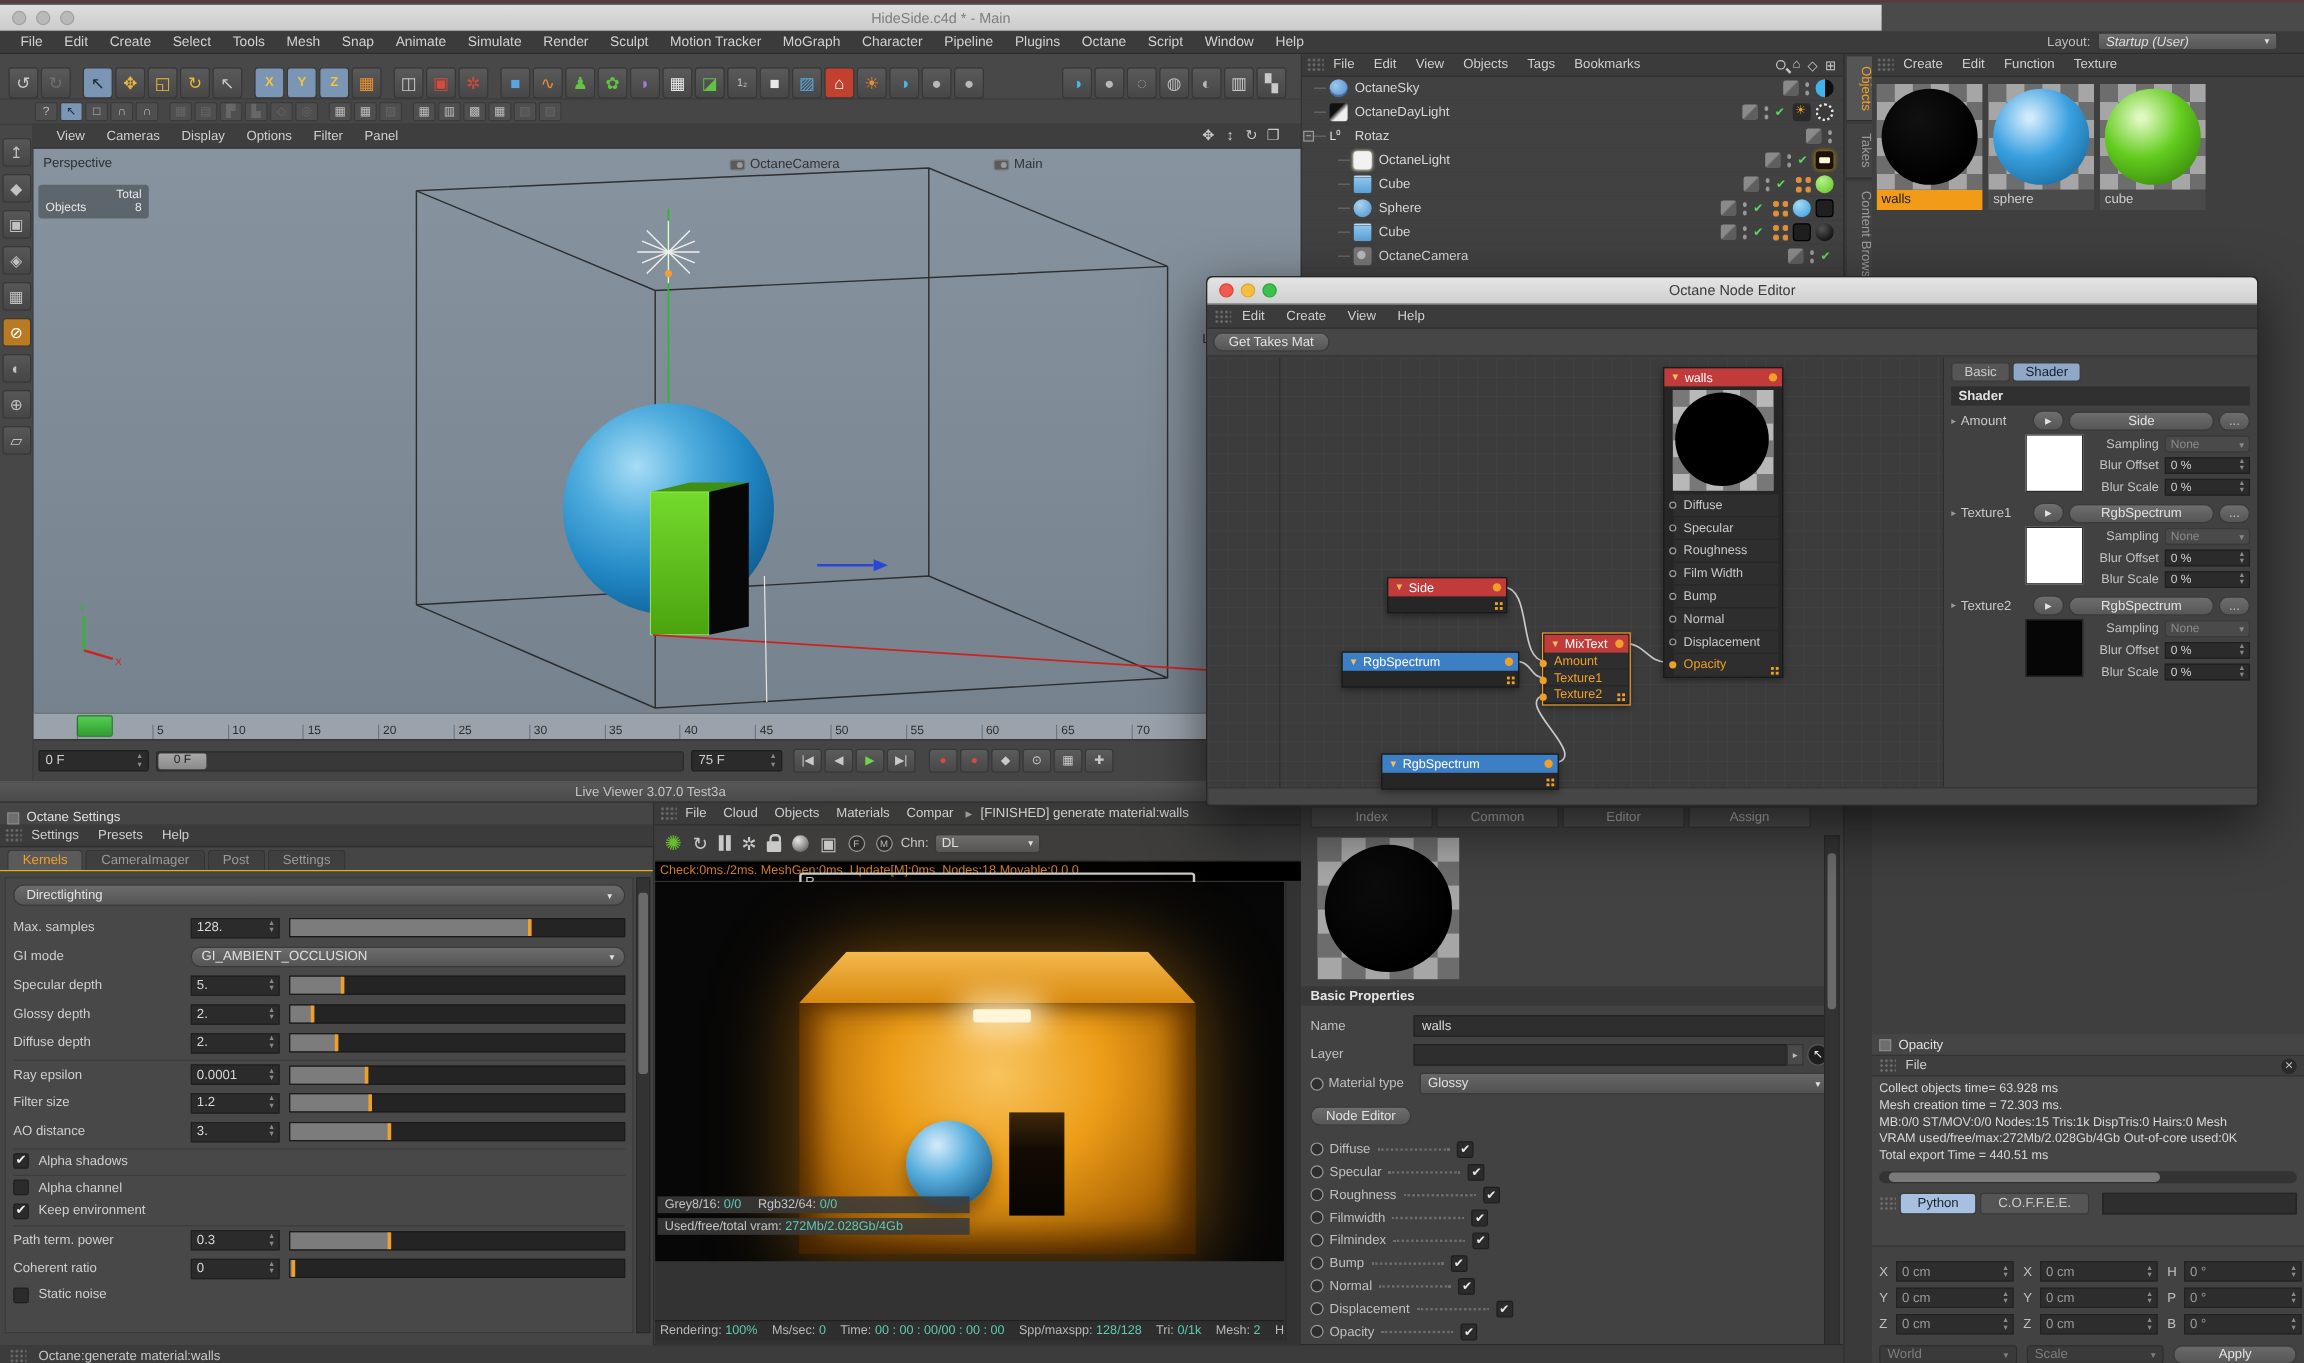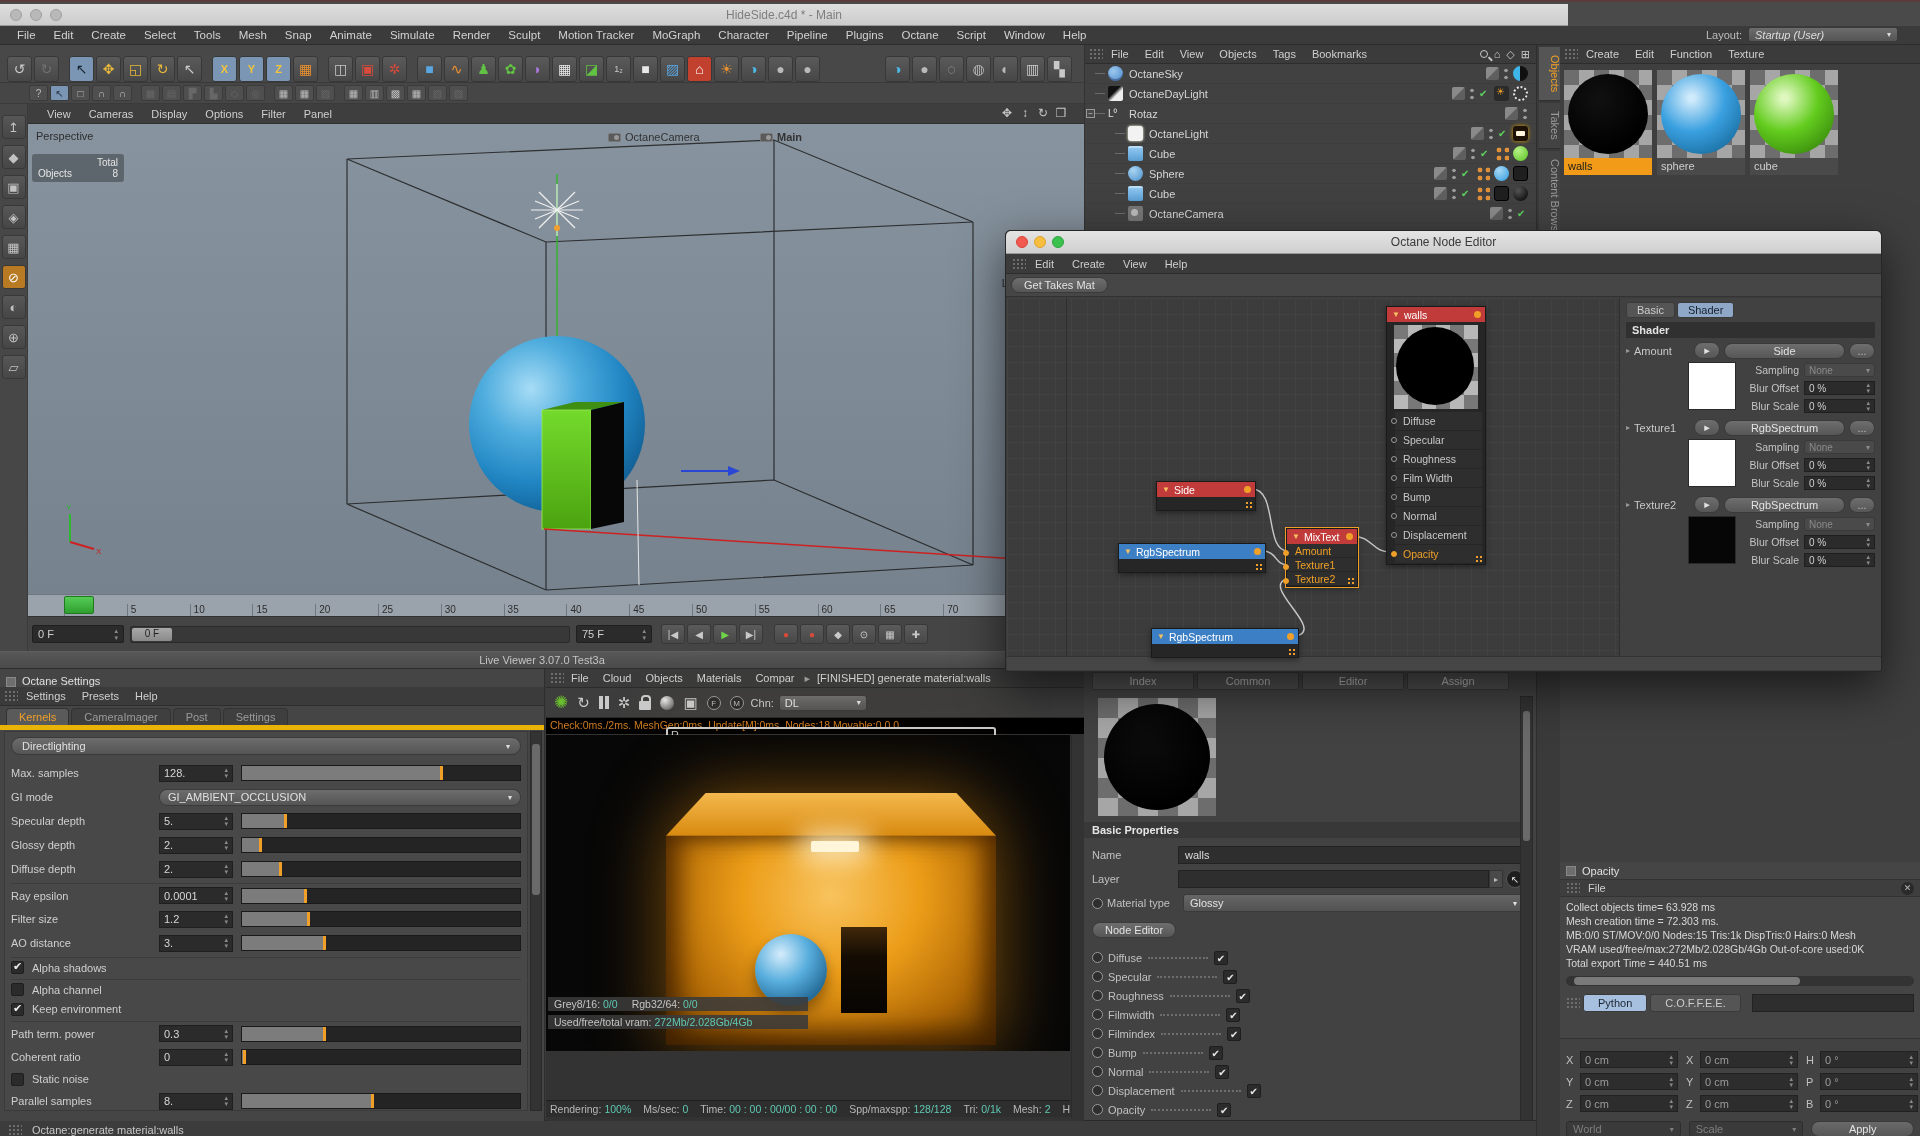--- a/index.html
+++ b/index.html
@@ -181,21 +181,21 @@
   .npr2 .l{width:62px;color:#c4c4c4;font-size:10.5px;text-align:right;padding-right:5px;}
   .npdd{flex:1;height:14px;background:#4a4a4a;border:1px solid #3a3a3a;border-radius:3px;color:#8a8a8a;display:flex;justify-content:space-between;align-items:center;padding:0 4px;font-size:10px;}
   .npfield{flex:1;height:14px;background:#2b2b2b;border:1px solid #1f1f1f;color:#d0d0d0;display:flex;justify-content:space-between;align-items:center;pad;padding:0 4px;font-size:10px;}
   .stp2{color:#8a8a8a;font-size:7px;line-height:6px;}
   
   .lvwin{left:0;top:649px;width:1084px;height:469px;background:#3a3a3a;border-top:1px solid #5e5e5e;}
   .lv-title{height:17px;background:linear-gradient(#585858,#4a4a4a);border-bottom:1px solid #2e2e2e;text-align:center;color:#c4c4c4;line-height:16px;font-size:11px;}
   .ospane{position:absolute;left:0;top:17px;width:545px;height:452px;background:#454545;border-right:1px solid #2e2e2e;}
   .os-header{height:18px;display:flex;align-items:flex-end;padding-left:6px;color:#e0e0e0;gap:6px;}
   .os-header .sq{width:10px;height:10px;background:#6e6e6e;border:1px solid #888;}
-  .os-tabs{display:flex;gap:2px;padding:2px 0 0 6px;border-bottom:5px solid #eab308;align-items:center;}
+  .os-tabs{display:flex;gap:2px;padding:2px 0 0 6px;border-bottom:1px solid #eab308;align-items:center;}
   .os-tab{padding:2px 12px;background:#3f3f3f;color:#9a9a9a;border:1px solid #333;border-bottom:none;border-radius:4px 4px 0 0;}
   .os-tab.on{background:#5a5a5a;color:#f0a028;}
   .os-body{position:absolute;left:4px;top:62px;right:16px;bottom:10px;background:#484848;border:1px solid #3a3a3a;padding:5px 6px;overflow:hidden;}
   .os-dd-main{height:18px;background:linear-gradient(#6c6c6c,#555);border:1px solid #3a3a3a;border-radius:9px;color:#e0e0e0;display:flex;justify-content:space-between;align-items:center;padding:0 10px;margin-bottom:6px;}
   .os-row{display:flex;align-items:center;height:24px;}
   .os-row.type-check{height:20px;}
   .os-row.sep{border-top:1px solid #3c3c3c;margin-top:2px;}
   .os-label{width:148px;color:#cfcfcf;}
   .os-check{width:13px;height:13px;background:#2b2b2b;border:1px solid #1e1e1e;border-radius:2px;margin-right:8px;position:relative;color:#eee;}
   .os-row.type-check .os-label{width:auto;}
@@ -495,21 +495,21 @@
           </div>
         <div class="r">
             <span>Objects</span>
             <span>8</span>
           </div>
       </div>
       <span class="camlabel" style="left:580px;">
           <span class="camico"></span>
           <span>OctaneCamera</span>
         </span>
-      <span class="camlabel" style="left:732px;font-weight:bold;">
+      <span class="camlabel" style="left:800px;">
           <span class="camico"></span>
           <span>Main</span>
         </span>
       <span class="vplabel" style="right:62px;top:153px;">Live</span>
       <span class="vplabel" style="right:46px;top:303px;">Dist S</span>
       <span class="vplabel" style="right:12px;top:441px;">Grid Spacin</span>
     </div>
   </div>
 
   <div class="timeline">
@@ -1106,32 +1106,20 @@
               </span>
 
               <span class="os-slider">
                 <i style="width: 1%;"></i>
               </span>
             </div>
             <div class="os-row type-check">
               <span class="os-check"></span>
               <span class="os-label">Static noise</span>
 
-            </div>
-            <div class="os-row type-num">
-
-              <span class="os-label">Parallel samples</span>
-              <span class="os-field">
-                <span>8.</span>
-                <span class="stp2">▴<br>▾</span>
-              </span>
-
-              <span class="os-slider">
-                <i style="width: 47%;"></i>
-              </span>
             </div>
           </div>
       </div>
       <div class="os-scroll"></div>
     </div>
 
     <div class="vpane">
       <div class="lv-menu">
         <span class="grip"></span>
         <span style="display:flex">

